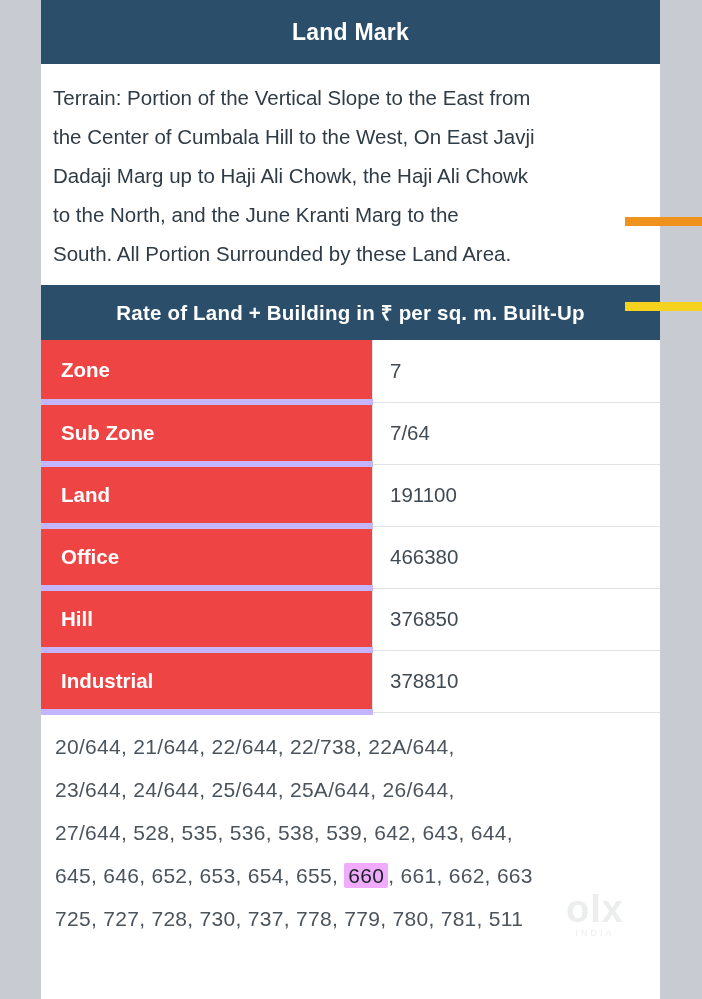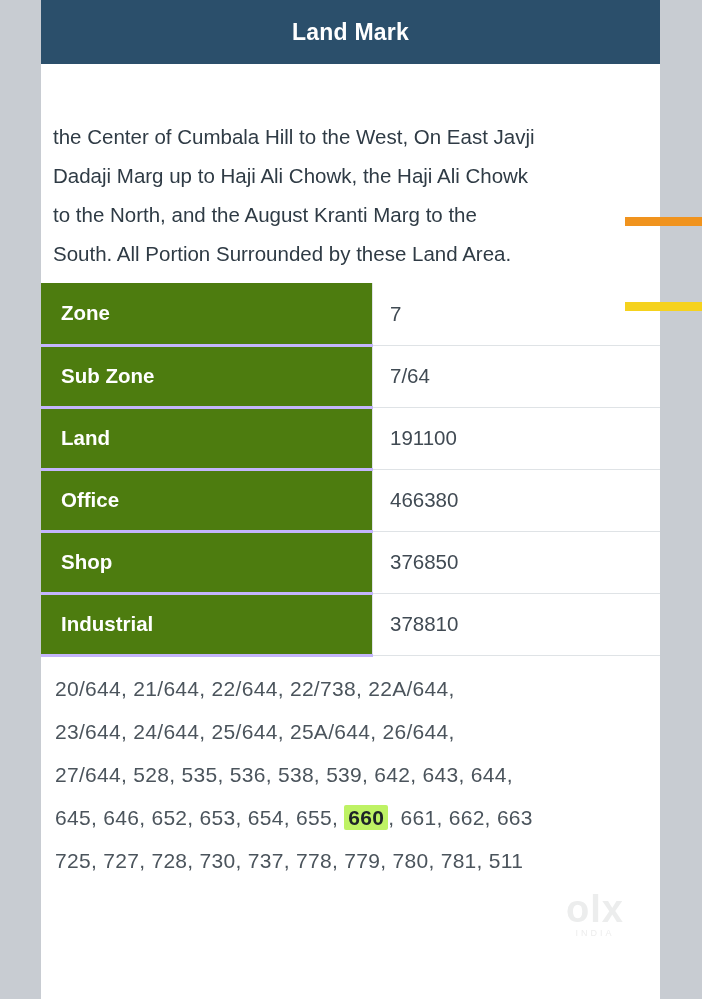--- a/index.html
+++ b/index.html
@@ -74,51 +74,50 @@
   }
   
   table.rates {
     border-collapse: collapse;
     width: 100%;
     table-layout: fixed;
   }
   table.rates tr { height: 62px; }
   table.rates td.label {
     width: 310px;
-    background: #4d7c0f;
+    background: #ef4444;
     color: #ffffff;
     font-weight: bold;
     font-size: 20.5px;
     padding-left: 20px;
-    border-bottom: 3px solid #c4b5fd;
+    border-bottom: 6px solid #c4b5fd;
   }
   table.rates td.value {
     background: #ffffff;
     color: #404a53;
     font-size: 20.5px;
     padding-left: 17px;
     border-bottom: 1px solid #dfe3e6;
     border-left: 1px solid #dfe3e6;
   }
   
   .survey {
     padding: 10px 0 0 14px;
     font-size: 21px;
     line-height: 43px;
     color: #4b545c;
     white-space: nowrap;
     letter-spacing: .3px;
   }
   .survey .row { display: block; }
   .hl {
-    background: #bef264;
+    background: #f0abfc;
     color: #1d2327;
     padding: 1px 4px;
     border-radius: 2px;
-    font-weight: bold;
   }
   
   .marker {
     position: absolute;
     height: 9px;
     left: 625px;
     width: 77px;
   }
   .marker.orange { top: 217px; background: #f0931e; }
   .marker.yellow { top: 302px; background: #f5d21e; }
@@ -151,48 +150,49 @@
 <div class="page">
 
   <div class="gutter-left"></div>
   <div class="gutter-right"></div>
 
   <div class="doc">
 
     <div class="bar bar-landmark">Land Mark</div>
 
     <div class="para">
-      <br>
+      <span>Terrain: Portion of the Vertical Slope to the East from</span><br>
       <span>the Center of Cumbala Hill to the West, On East Javji</span><br>
       <span>Dadaji Marg up to Haji Ali Chowk, the Haji Ali Chowk</span><br>
-      <span>to the North, and the August Kranti Marg to the</span><br>
+      <span>to the North, and the June Kranti Marg to the</span><br>
       <span>South. All Portion Surrounded by these Land Area.</span>
     </div>
 
+    <div class="bar bar-rate">Rate of Land + Building in ₹ per sq. m. Built-Up</div>
 
     <table class="rates">
       <tbody>
           <tr>
         <td class="label">Zone</td>
         <td class="value">7</td>
       </tr>
       <tr>
         <td class="label">Sub Zone</td>
         <td class="value">7/64</td>
       </tr>
       <tr>
         <td class="label">Land</td>
         <td class="value">191100</td>
       </tr>
       <tr>
         <td class="label">Office</td>
         <td class="value">466380</td>
       </tr>
       <tr>
-        <td class="label">Shop</td>
+        <td class="label">Hill</td>
         <td class="value">376850</td>
       </tr>
       <tr>
         <td class="label">Industrial</td>
         <td class="value">378810</td>
       </tr>
     </tbody>
       </table>
 
     <div class="survey">

